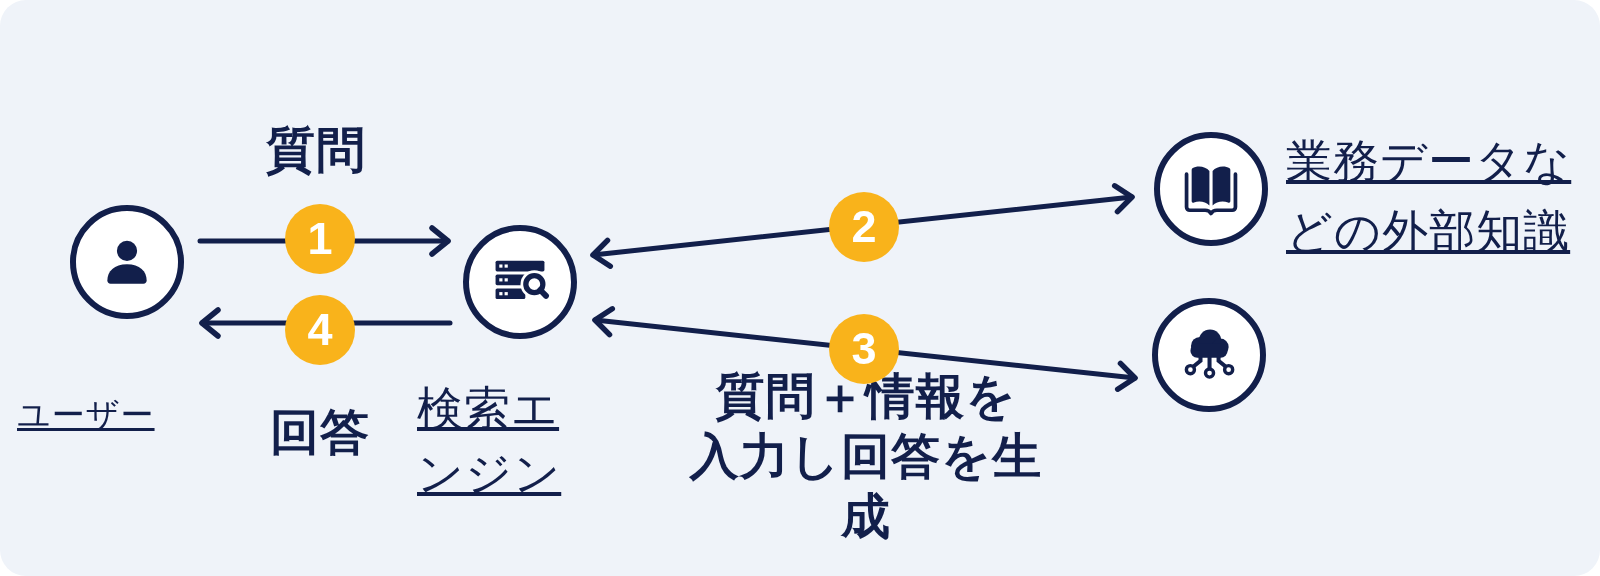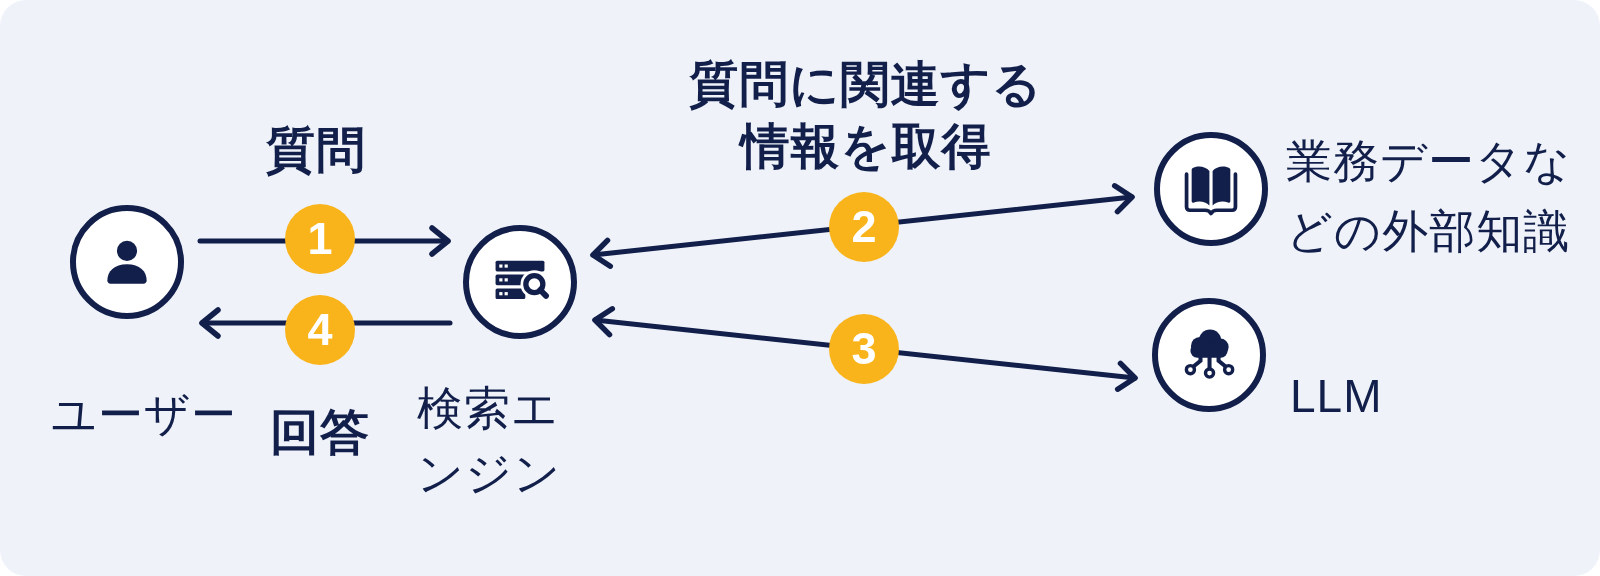--- a/index.html
+++ b/index.html
@@ -23,33 +23,33 @@
   .white-fill{fill:var(--surface,#ffffff);}
   .white-stroke{fill:none;stroke:var(--surface,#ffffff);}
   .badge{
     position:absolute;width:70px;height:70px;border-radius:50%;
     background:var(--accent,#f9b31b);color:var(--surface,#ffffff);
     font-size:45px;font-weight:700;display:flex;align-items:center;justify-content:center;
     z-index:3;user-select:none;
   }
   .node-label{
     position:absolute;z-index:2;font-size:46px;font-weight:500;letter-spacing:1px;
-    white-space:pre-line;line-height:65px;
+    white-space:pre-line;line-height:65px;text-decoration:underline;
   }
   .step-label{
     position:absolute;z-index:2;font-size:49px;font-weight:700;letter-spacing:1px;
     white-space:pre-line;text-align:center;
   }
   
   .node-user{left:70px;top:205px;}
   .node-search{left:463px;top:225px;}
   .node-book{left:1154px;top:132px;}
   .node-llm{left:1152px;top:298px;}
   
-  .label-user{left:17px;top:382px;width:220px;text-align:right;font-size:45px;}
+  .label-user{left:17px;top:382px;width:220px;text-align:left;font-size:33px;}
   .label-search{left:417px;top:376px;width:220px;text-align:left;}
   .label-knowledge{left:1286px;top:126px;width:312px;text-align:left;line-height:70px;}
   .label-llm{left:1290px;top:364px;width:200px;text-align:left;}
   .label-step1{left:216px;top:118px;width:200px;}
   .label-step4{left:220px;top:400px;width:200px;}
   .label-step2{left:666px;top:53px;width:400px;line-height:62px;}
   .label-step3{left:666px;top:366px;width:400px;line-height:60px;}
   
   .badge-1{left:285px;top:204px;}
   .badge-2{left:829px;top:192px;}
@@ -126,33 +126,32 @@
         <rect class="ink-fill" x="14.5" y="21.5" width="35" height="13" rx="6.5"></rect>
         <path class="ink-stroke" d="M24,33 L24,37.5 L16.5,43.5" style="stroke-width:3.8;"></path>
         <path class="ink-stroke" d="M32.5,33 L32.5,45" style="stroke-width:3.8;"></path>
         <path class="ink-stroke" d="M41,33 L41,37.5 L48.5,43.5" style="stroke-width:3.8;"></path>
         <circle class="ink-stroke white-fill" cx="14.5" cy="45.8" r="3.8" style="stroke-width:3.2;fill:var(--surface,#ffffff);"></circle>
         <circle class="ink-stroke" cx="32.5" cy="49" r="3.8" style="stroke-width:3.2;fill:var(--surface,#ffffff);"></circle>
         <circle class="ink-stroke" cx="50.5" cy="45.8" r="3.8" style="stroke-width:3.2;fill:var(--surface,#ffffff);"></circle>
       </svg>
     </span>
   </div>
-  <div class="node-label label-llm">LLM</div>
 
   <div class="badge badge-1">
       <span>1</span>
     </div>
   <div class="badge badge-2">
       <span>2</span>
     </div>
   <div class="badge badge-3">
       <span>3</span>
     </div>
   <div class="badge badge-4">
       <span>4</span>
     </div>
 
   <div class="step-label label-step1">質問</div>
-  <div class="step-label label-step2">質問に関連する
-情報を取得</div>
+  <div class="step-label label-step3">質問＋情報を
+入力し回答を生成</div>
   <div class="step-label label-step4">回答</div>
 
 </div>
 
 </body></html>

